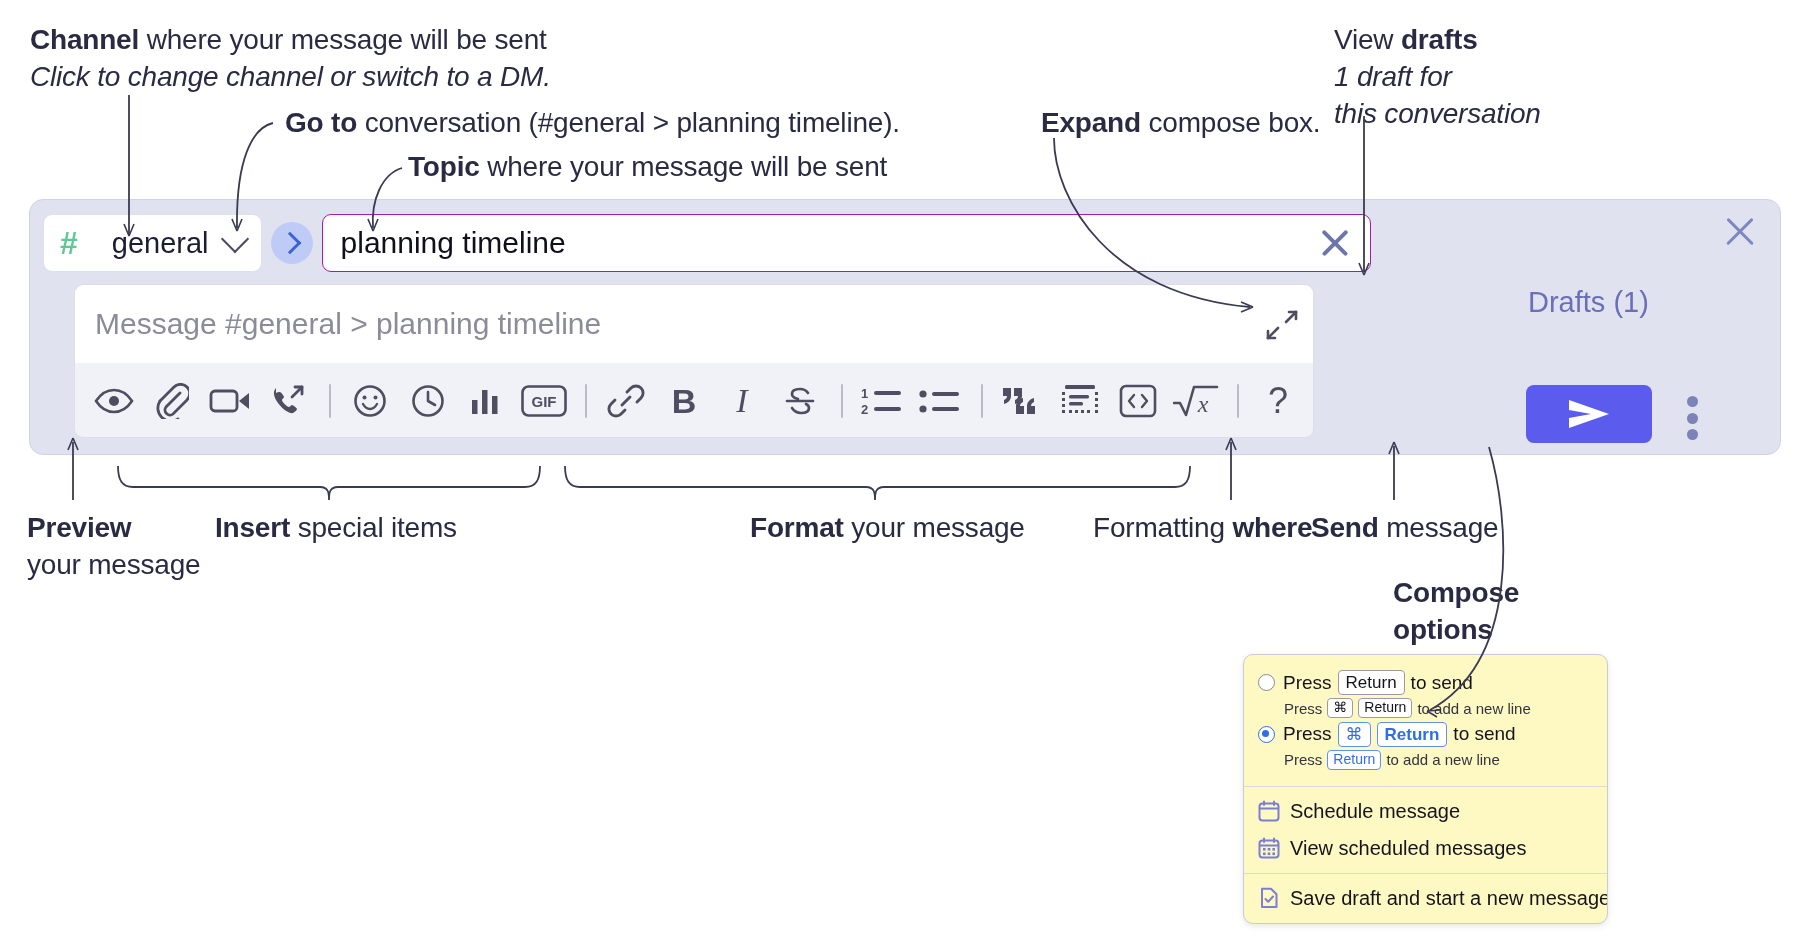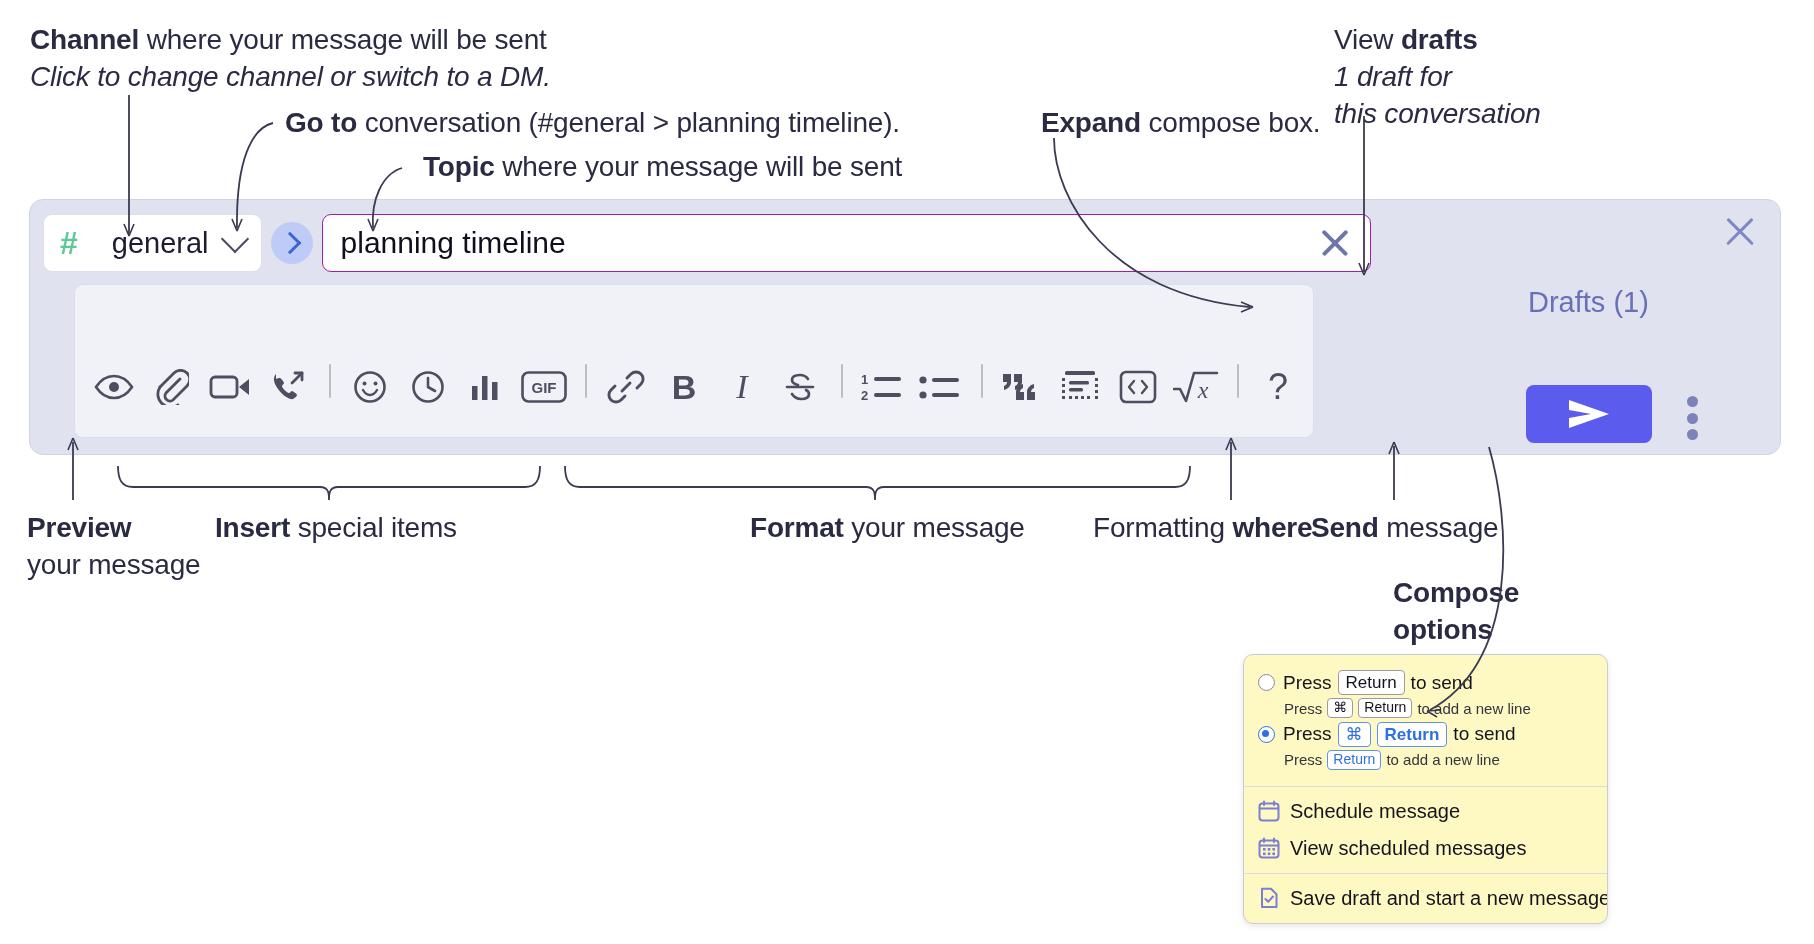--- a/index.html
+++ b/index.html
@@ -52,21 +52,21 @@
     background:#f1f2f8;border:1px solid #dcdfea;border-radius:9px;box-sizing:border-box;
   }
   #message-input{
     position:absolute;left:0;top:0;width:100%;height:78px;background:#fff;
     border-radius:9px 9px 0 0;display:flex;align-items:center;padding:0 20px;box-sizing:border-box;
   }
   #message-placeholder{font-size:30px;color:#8b8b99;}
   #expand-btn{position:absolute;right:14px;top:24px;width:34px;height:32px;cursor:pointer;}
 
   #toolbar{position:absolute;left:0;top:79px;width:100%;height:74px;
-    display:flex;align-items:flex-start;padding-left:16px;box-sizing:border-box;}
+    display:flex;align-items:center;padding-left:16px;box-sizing:border-box;}
   .tb{width:46px;height:46px;display:flex;align-items:center;justify-content:center;
       margin-right:12px;cursor:pointer;flex:none;color:#616175;}
   .sep{width:2px;height:34px;background:#b9bcc9;margin:0 16px 0 6px;flex:none;border-radius:1px;}
   .tb svg{display:block;}
   .glyph{font-size:34px;line-height:1;color:#4e4e60;}
 
   
   #drafts-col{position:absolute;right:0;top:0;width:272px;height:100%;}
   #panel-close{position:absolute;right:22px;top:14px;width:36px;height:36px;cursor:pointer;}
   #panel-close:before,#panel-close:after{
@@ -111,21 +111,21 @@
 
 <div class="abs ann" style="left:30px;top:22px;width:620px;">
   <div><b>Channel</b><span> where your message will be sent</span></div>
   <div class="ann-i">Click to change channel or switch to a DM.</div>
 </div>
 
 <div class="abs ann" style="left:285px;top:105px;width:620px;">
   <b>Go to</b><span> conversation (#general &gt; planning timeline).</span>
 </div>
 
-<div class="abs ann" style="left:423px;top:149px;width:620px;">
+<div class="abs ann" style="left:408px;top:149px;width:620px;">
   <b>Topic</b><span> where your message will be sent</span>
 </div>
 
 <div class="abs ann" style="left:1041px;top:105px;width:420px;">
   <b>Expand</b><span> compose box.</span>
 </div>
 
 <div class="abs ann" style="left:1334px;top:22px;width:460px;">
   <div><span>View </span><b>drafts</b></div>
   <div class="ann-i">1 draft for</div>
@@ -173,20 +173,35 @@
         <span class="chev-r"></span>
       </div>
 
       <div id="topic-field">
         <span id="topic-value">planning timeline</span>
         <span id="topic-clear"></span>
       </div>
     </div>
 
     <div id="message-card">
+      <div id="message-input">
+        <span id="message-placeholder">Message #general &gt; planning timeline</span>
+        <span id="expand-btn">
+          <svg width="34" height="32" viewBox="0 0 34 32">
+            <g stroke="#4e4e60" stroke-width="2.6" fill="none" stroke-linecap="round" stroke-linejoin="round">
+              <path d="M31 3 L21 13"></path>
+                <path d="M31 3 L31 10"></path>
+                <path d="M31 3 L24 3"></path>
+              <path d="M3 29 L13 19"></path>
+                <path d="M3 29 L3 22"></path>
+                <path d="M3 29 L10 29"></path>
+            </g>
+          </svg>
+        </span>
+      </div>
 
       <div id="toolbar">
 
         <span class="tb">
           <svg width="40" height="30" viewBox="0 0 40 30">
               <g fill="none" stroke="#4e4e60" stroke-width="2.6">
                 <path d="M2 15c6-9 12-11 18-11s12 2 18 11c-6 9-12 11-18 11S8 24 2 15z"></path>
               </g>
               <circle cx="20" cy="15" r="5" fill="#4e4e60"></circle>
             </svg>

